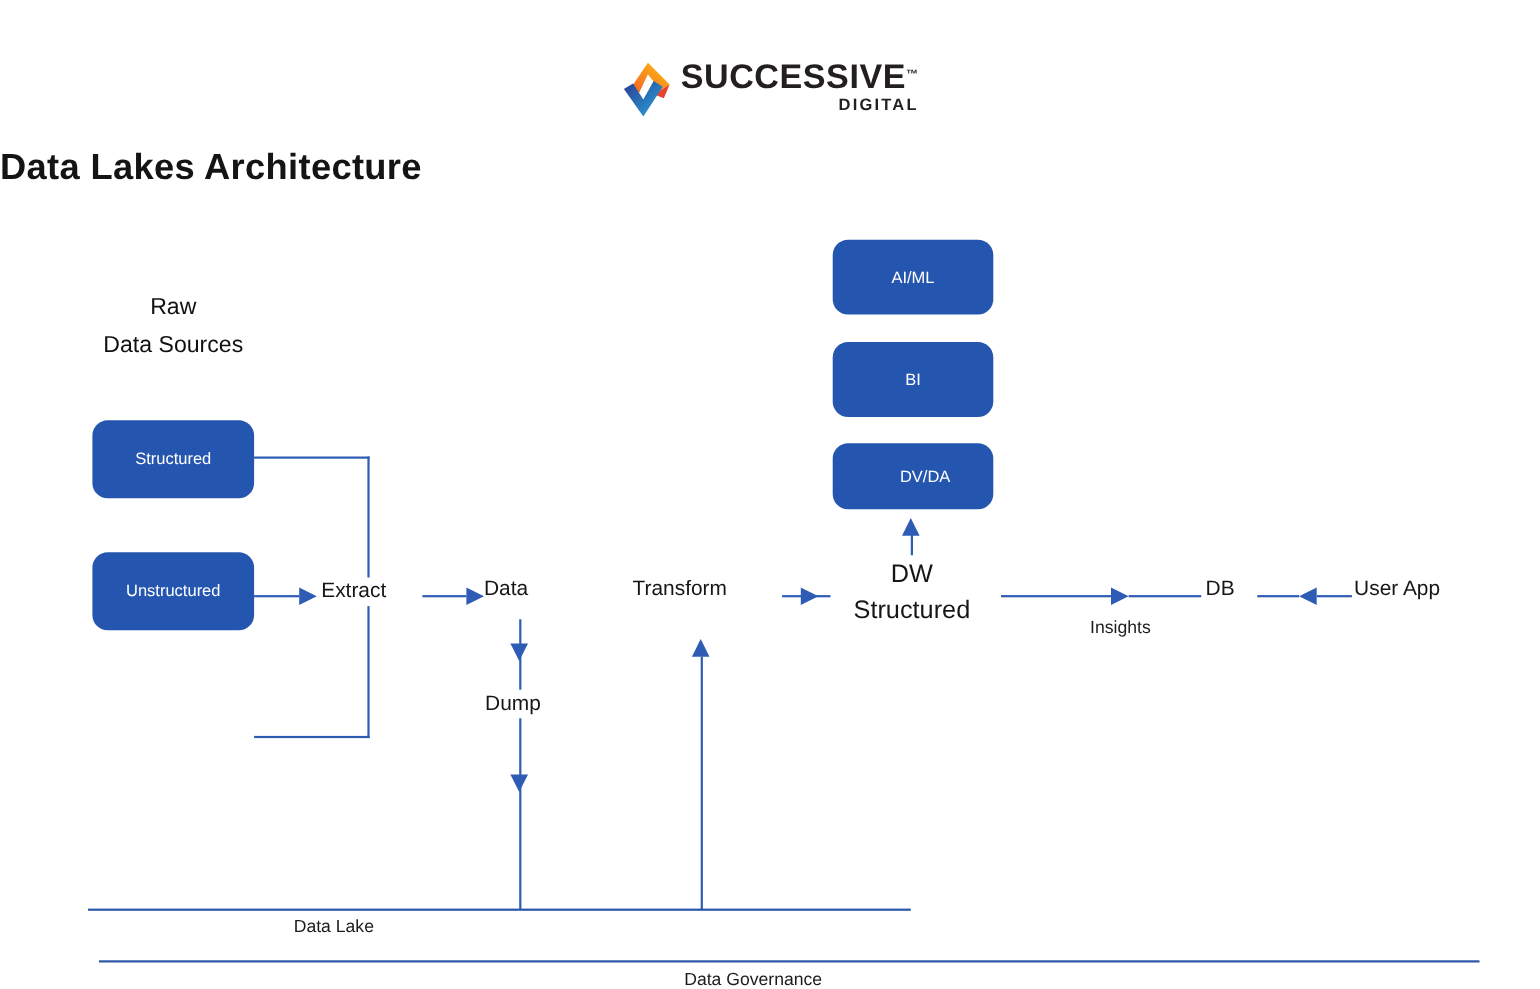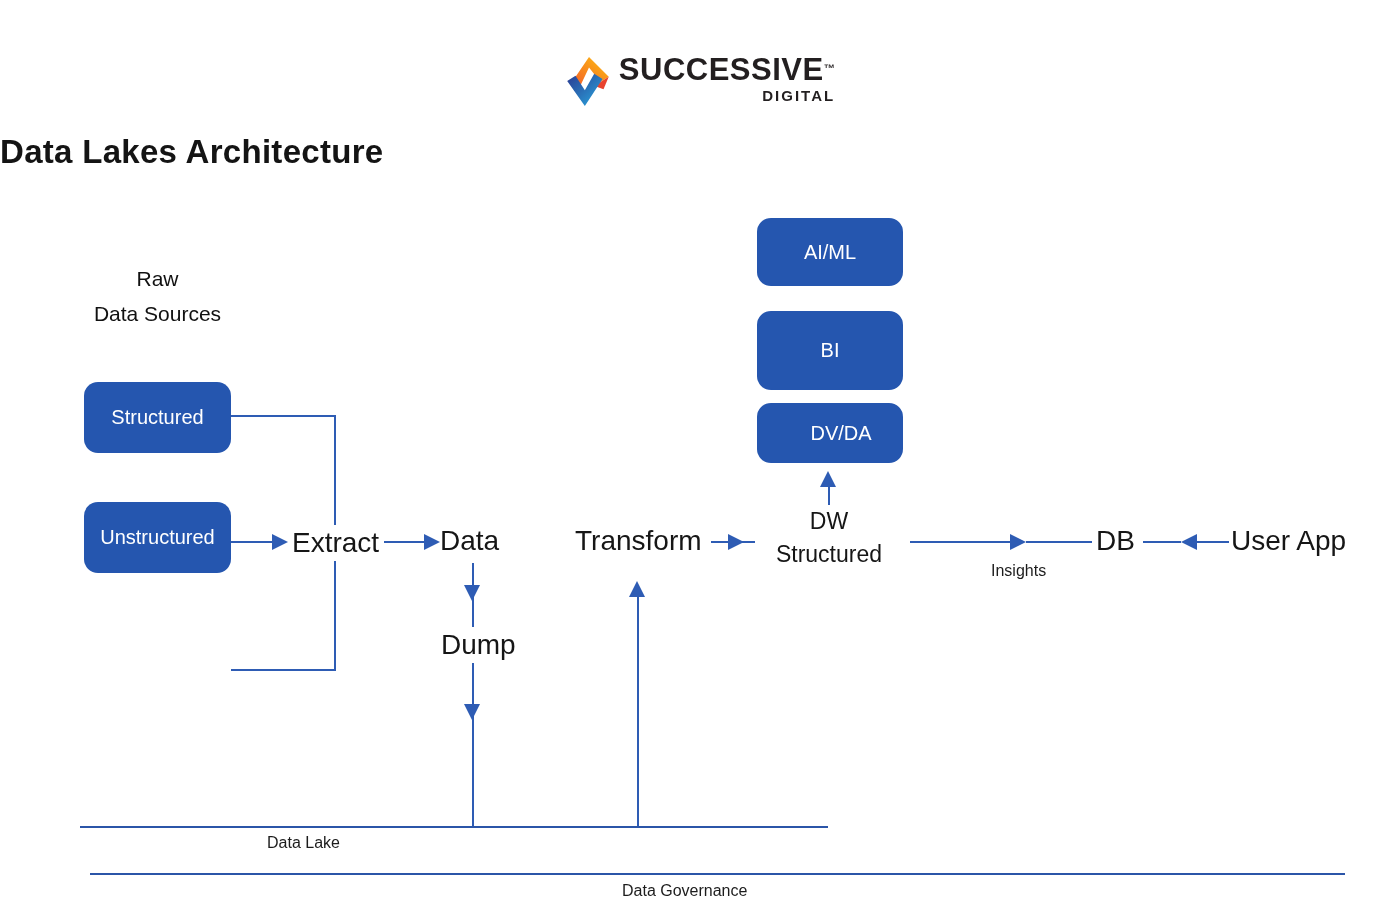--- a/index.html
+++ b/index.html
@@ -21,40 +21,40 @@
   .logo-tm{font-size:11px;vertical-align:top;position:relative;top:-2px;font-weight:700;}
   .logo-sub{font-size:15px;font-weight:700;letter-spacing:2px;color:var(--logo-text);margin-top:0px;line-height:18px;}
   
   .title{position:absolute;left:0;right:0;top:108px;text-align:left;font-size:33px;font-weight:700;color:#141414;letter-spacing:.3px;}
   
   .raw-heading{position:absolute;left:70px;top:236px;width:175px;text-align:center;font-size:21px;line-height:35px;color:#111;}
   
   .node{
     position:absolute;background:var(--box-blue);color:var(--box-text);
     border-radius:14px;display:flex;align-items:center;justify-content:center;
-    font-size:20px;text-align:center;line-height:25px;padding:0 14px;box-sizing:border-box;
+    font-size:15px;text-align:center;line-height:25px;padding:0 14px;box-sizing:border-box;
   }
   .n-structured{left:84px;top:357px;width:147px;height:71px;}
   .n-unstructured{left:84px;top:477px;width:147px;height:71px;}
   .n-semi{left:84px;top:606px;width:147px;height:71px;}
   .n-aiml{left:757px;top:193px;width:146px;height:68px;}
-  .n-bi{left:757px;top:286px;width:146px;height:79px;}
+  .n-bi{left:757px;top:286px;width:146px;height:68px;}
   .n-dvda{left:757px;top:378px;width:146px;height:60px;padding-left:36px;}
   
   .ln{position:absolute;background:var(--line-blue);}
   .ln-h{height:2px;} .ln-v{width:2px;}
   .rule{position:absolute;height:2px;background:var(--rule-blue);}
   
   .arr{position:absolute;width:0;height:0;}
   .arr-right{border-top:8px solid transparent;border-bottom:8px solid transparent;border-left:16px solid var(--line-blue);}
   .arr-left{border-top:8px solid transparent;border-bottom:8px solid transparent;border-right:16px solid var(--line-blue);}
   .arr-down{border-left:8px solid transparent;border-right:8px solid transparent;border-top:16px solid var(--line-blue);}
   .arr-up{border-left:8px solid transparent;border-right:8px solid transparent;border-bottom:16px solid var(--line-blue);}
   
-  .lbl{position:absolute;font-size:28px;color:#161616;white-space:nowrap;}
+  .lbl{position:absolute;font-size:19px;color:#161616;white-space:nowrap;}
   .lbl-bg{background:#ffffff;padding:2px 4px;}
   .lbl-small{position:absolute;font-size:16px;color:#1c1c1c;white-space:nowrap;}
   .dw-label{position:absolute;left:757px;top:480px;width:144px;text-align:center;font-size:23px;line-height:33px;color:#161616;background:#fff;}
 </style>
 </head>
 <body>
 
 <div id="canvas">
 
   <div class="logo-wrap">

